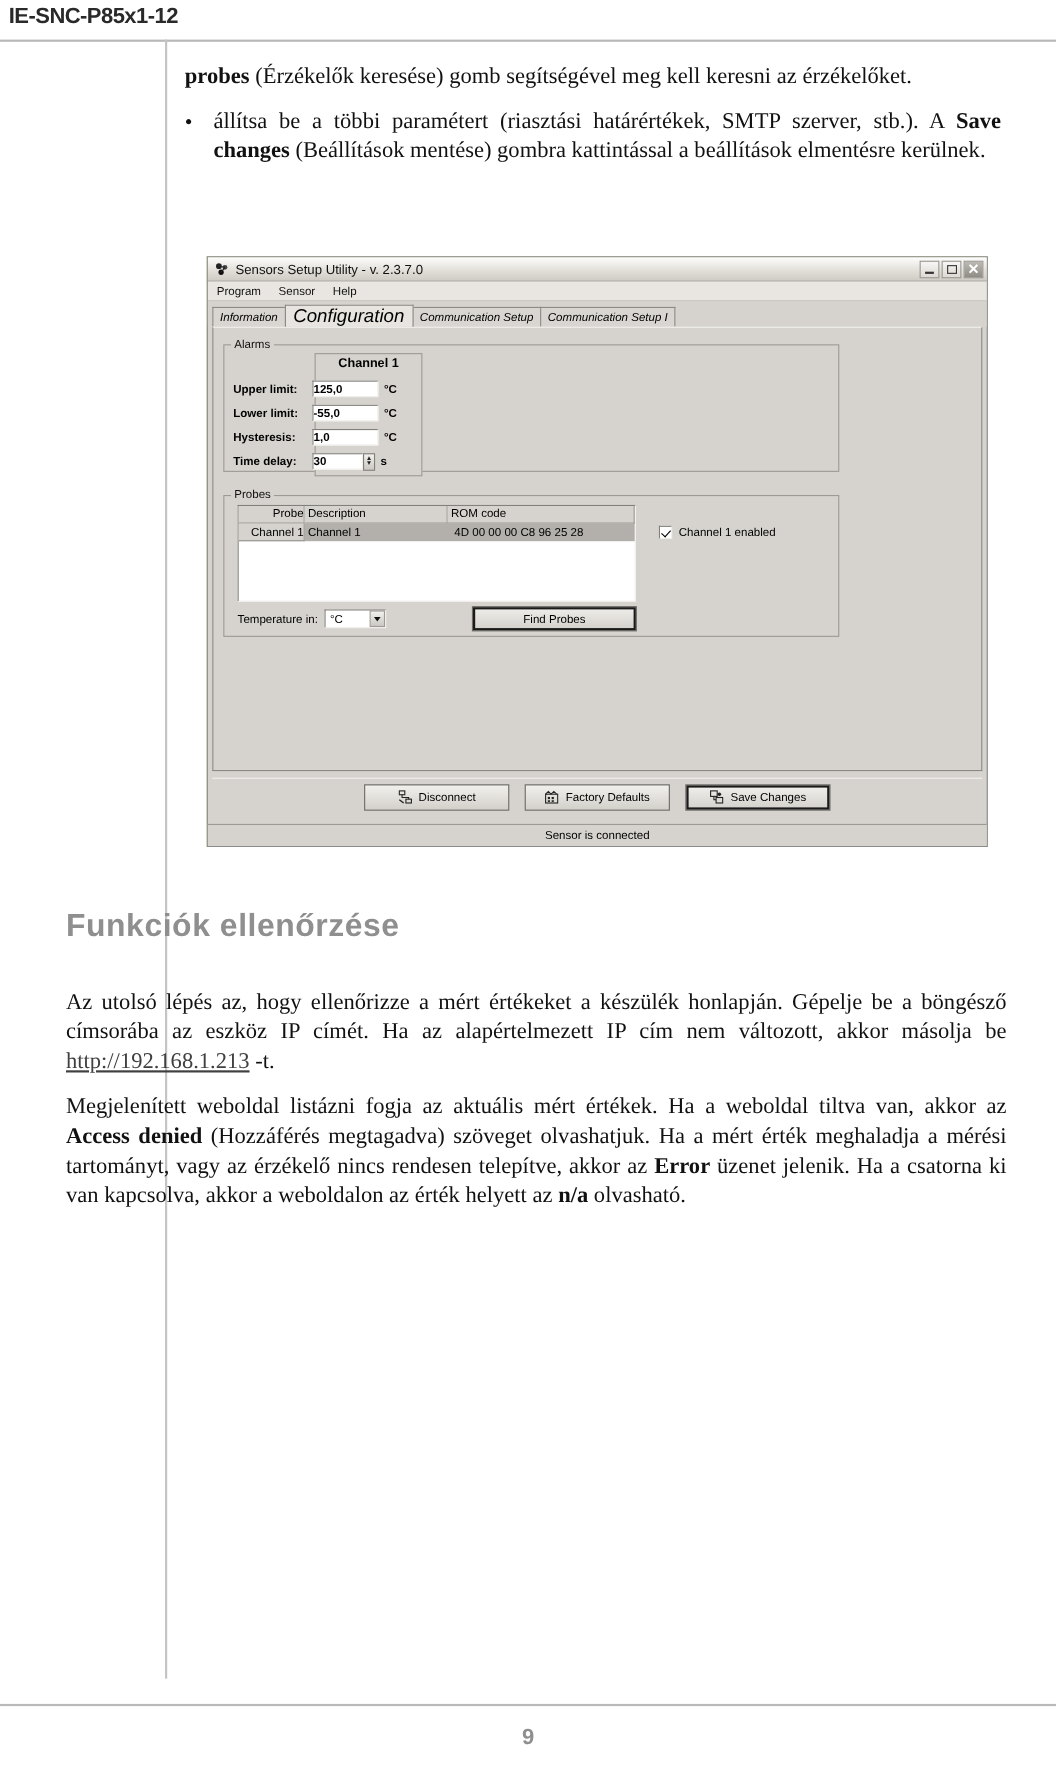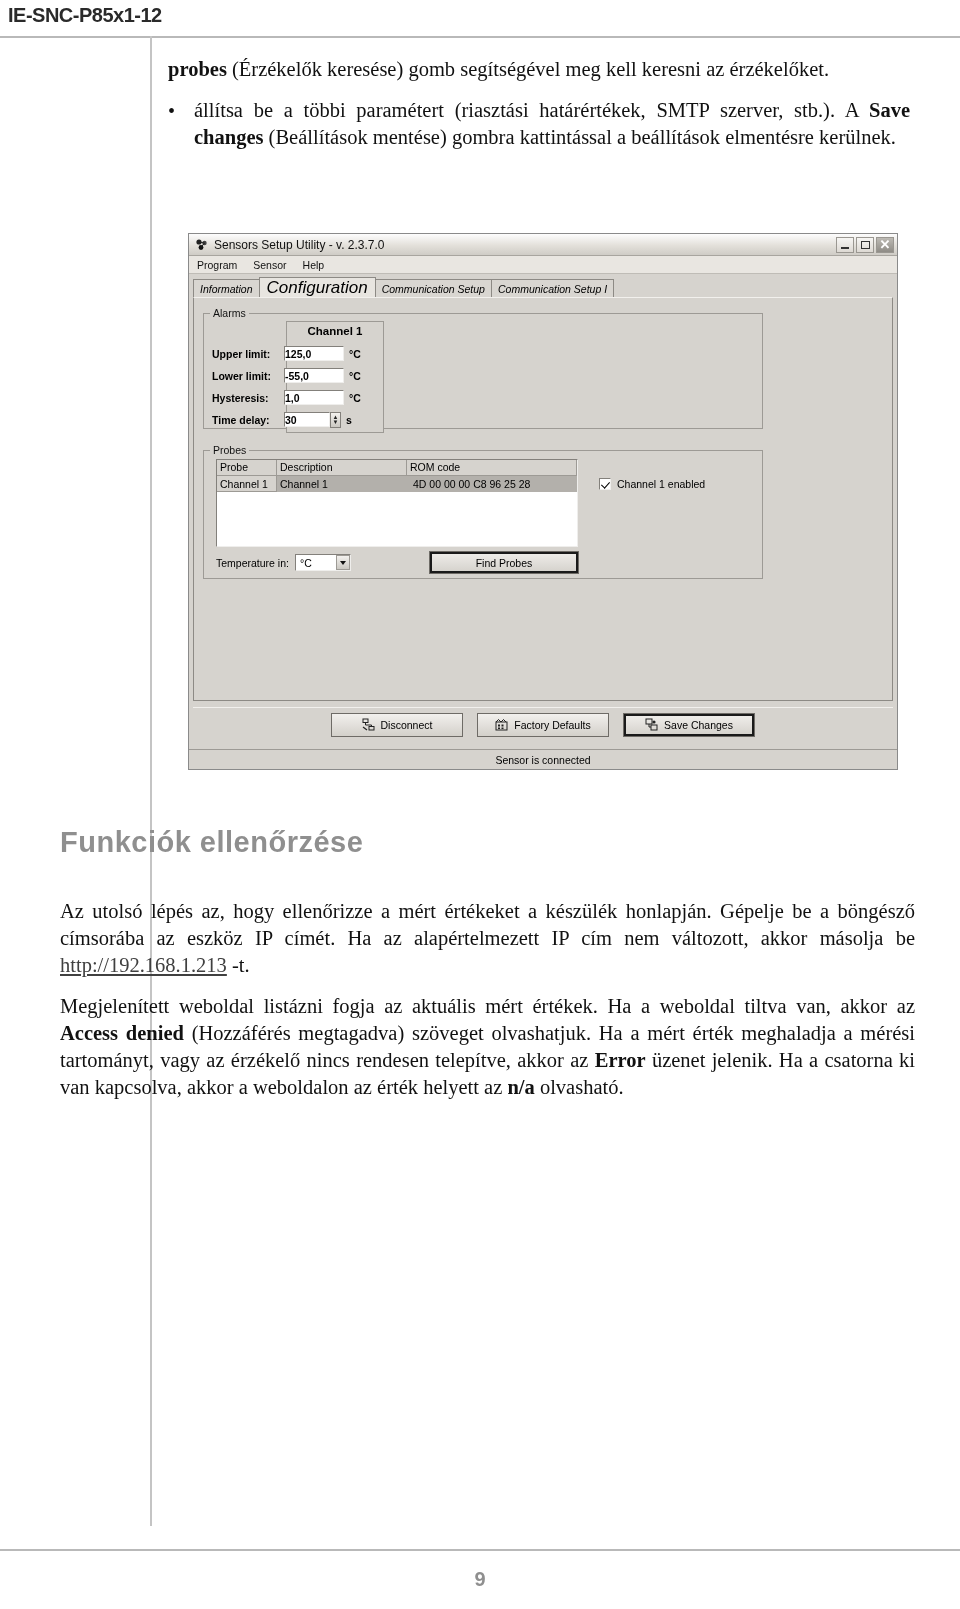--- a/index.html
+++ b/index.html
@@ -252,21 +252,21 @@
     white-space: nowrap;
   }
   .pt-row { display: flex; height: 16px; background: #b3b0ab; }
   .pt-row > div {
     font-size: 10.5px;
     padding-left: 3px;
     line-height: 16px;
     white-space: nowrap;
     overflow: hidden;
   }
-  .col-probe { flex: 0 0 60px; }
+  .col-probe { flex: 0 0 60px; text-align: right; }
   .col-desc  { flex: 0 0 130px; }
   .col-rom   { flex: 1 1 auto; }
   .pt-row .col-probe {
     background: #d6d3ce;
     border-right: 1px solid #9d9a95;
     border-bottom: 1px solid #9d9a95;
   }
   .pt-row .col-rom { padding-left: 6px; }
 
   .chk-wrap {

